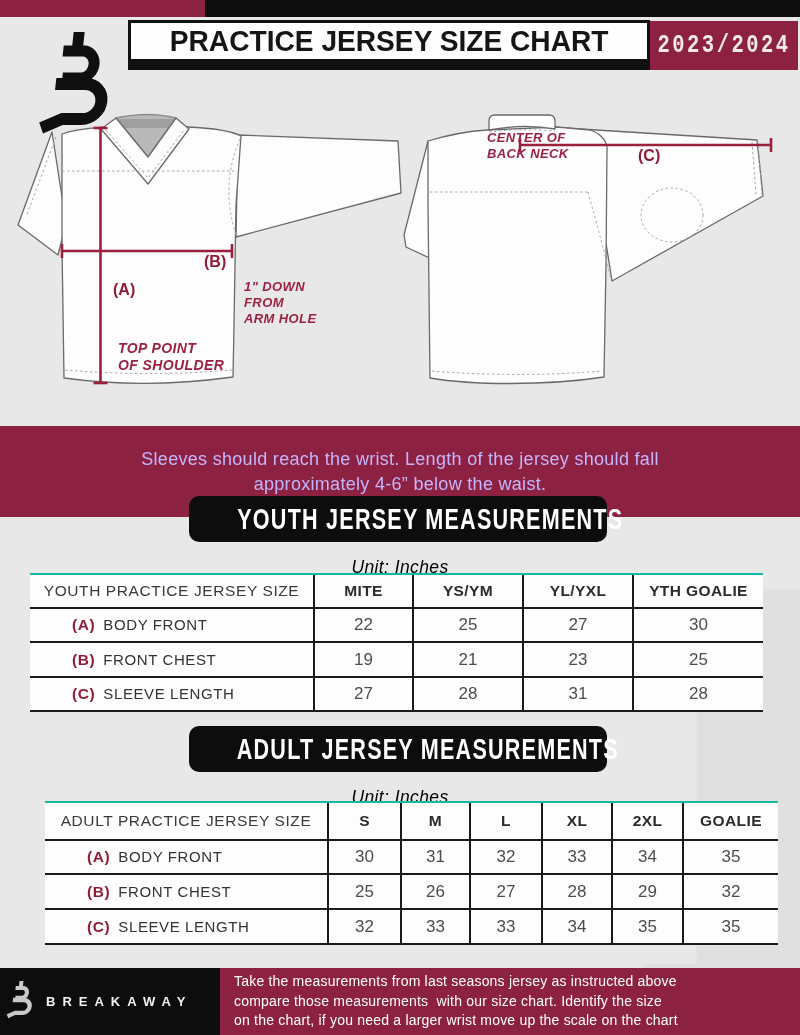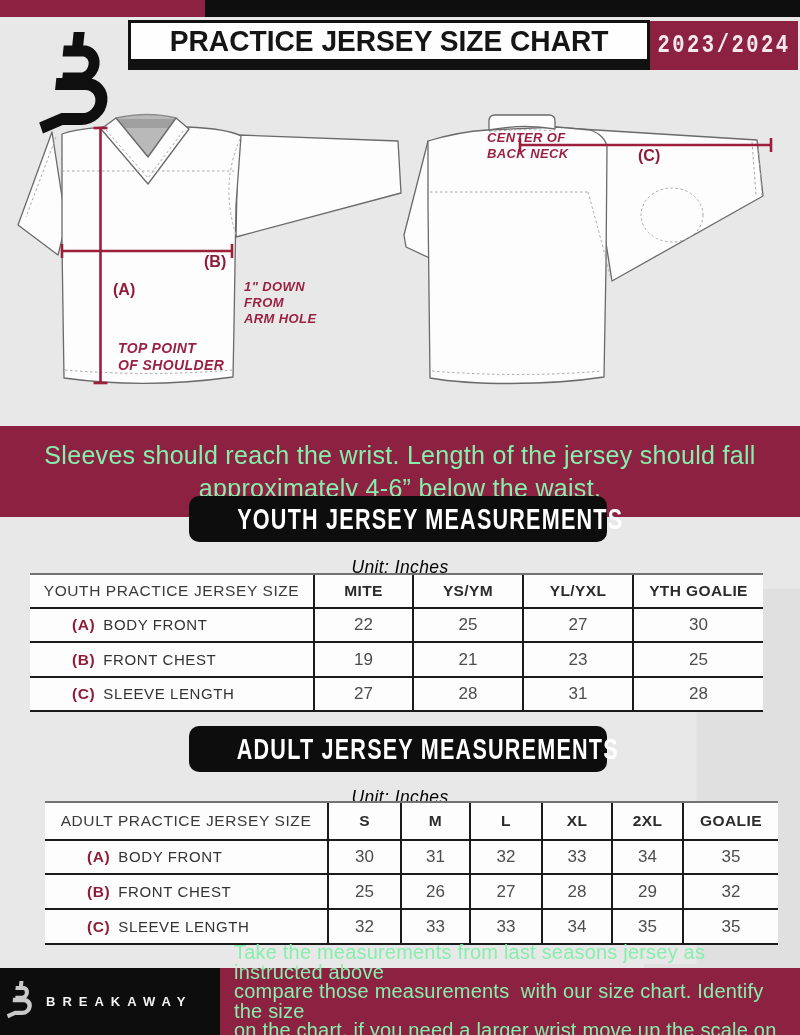--- a/index.html
+++ b/index.html
@@ -35,38 +35,38 @@
     color:#9B2143;font-style:italic;font-size:13px;line-height:16px;
     letter-spacing:0.4px;white-space:pre-line;font-weight:bold;margin-top:38px;
   }
   .note.big{font-size:14px;line-height:17px;}
   
   .banner{
     left:0;top:426px;width:800px;height:91px;background:#8C2142;
     display:flex;flex-direction:column;align-items:center;justify-content:center;
     gap:4px;
   }
-  .banner div{color:#86efac;font-size:25px;letter-spacing:0.3px;}
+  .banner div{color:#c4b5fd;font-size:18px;letter-spacing:0.3px;}
   
   .section-box{
     background:#0D0D0D;border-radius:10px;width:418px;height:46px;
     display:flex;align-items:center;justify-content:flex-start;
   }
   .section-box span{
     color:#fff;font-weight:bold;font-size:27px;letter-spacing:1.5px;
     transform:scale(0.8,1.12);white-space:nowrap;
   }
   .unit{
     left:0;width:800px;text-align:center;font-style:italic;font-size:17.5px;
     color:#000000;letter-spacing:0.4px;margin-top:11px;
   }
   
   table.mtable{border-collapse:collapse;background:#FDFDFD;table-layout:fixed;}
   .mtable th,.mtable td{
-    border-top:2px solid #737373;border-bottom:2px solid #1B1B1B;
+    border-top:2px solid #14b8a6;border-bottom:2px solid #1B1B1B;
     padding:0;text-align:center;vertical-align:middle;
   }
   .mtable .v{border-left:2px solid #1B1B1B;}
   .mtable th.size-col{font-weight:bold;font-size:15.5px;color:#2B2B2B;letter-spacing:0.4px;border-radius:13px;}
   .mtable th.label-col{font-weight:normal;font-size:15.5px;color:#3A3A3A;letter-spacing:0.6px;}
   .mtable td.rowlabel{text-align:left;padding-left:42px;font-size:15px;color:#333;letter-spacing:0.6px;}
   .mtable td.rowlabel b{color:#8F1D38;font-size:15.5px;margin-right:8px;}
   .mtable td.val{font-size:17px;color:#4D4D4D;}
   
   .watermark{
@@ -77,21 +77,21 @@
   
   .footer-black{
     left:0;top:968px;width:220px;height:67px;background:#0D0D0D;
     display:flex;align-items:center;justify-content:flex-start;box-sizing:border-box;gap:12px;
   }
   .footer-brand{color:#F2F2F2;font-weight:bold;font-size:13px;letter-spacing:7px;white-space:nowrap;}
   .footer-maroon{
     left:220px;top:968px;width:580px;height:67px;background:#8C2142;
     display:flex;flex-direction:column;justify-content:center;padding:0 14px;box-sizing:border-box;
   }
-  .footer-maroon div{color:#86efac;font-size:20px;line-height:19.5px;letter-spacing:0.2px;white-space:pre-wrap;}
+  .footer-maroon div{color:#ffffff;font-size:14px;line-height:19.5px;letter-spacing:0.2px;white-space:pre-wrap;}
 </style>
 </head>
 <body>
 
 <div class="page">
 
   <div class="abs band-maroon"></div>
   <div class="abs band-black"></div>
 
   <div class="abs logo-header">

